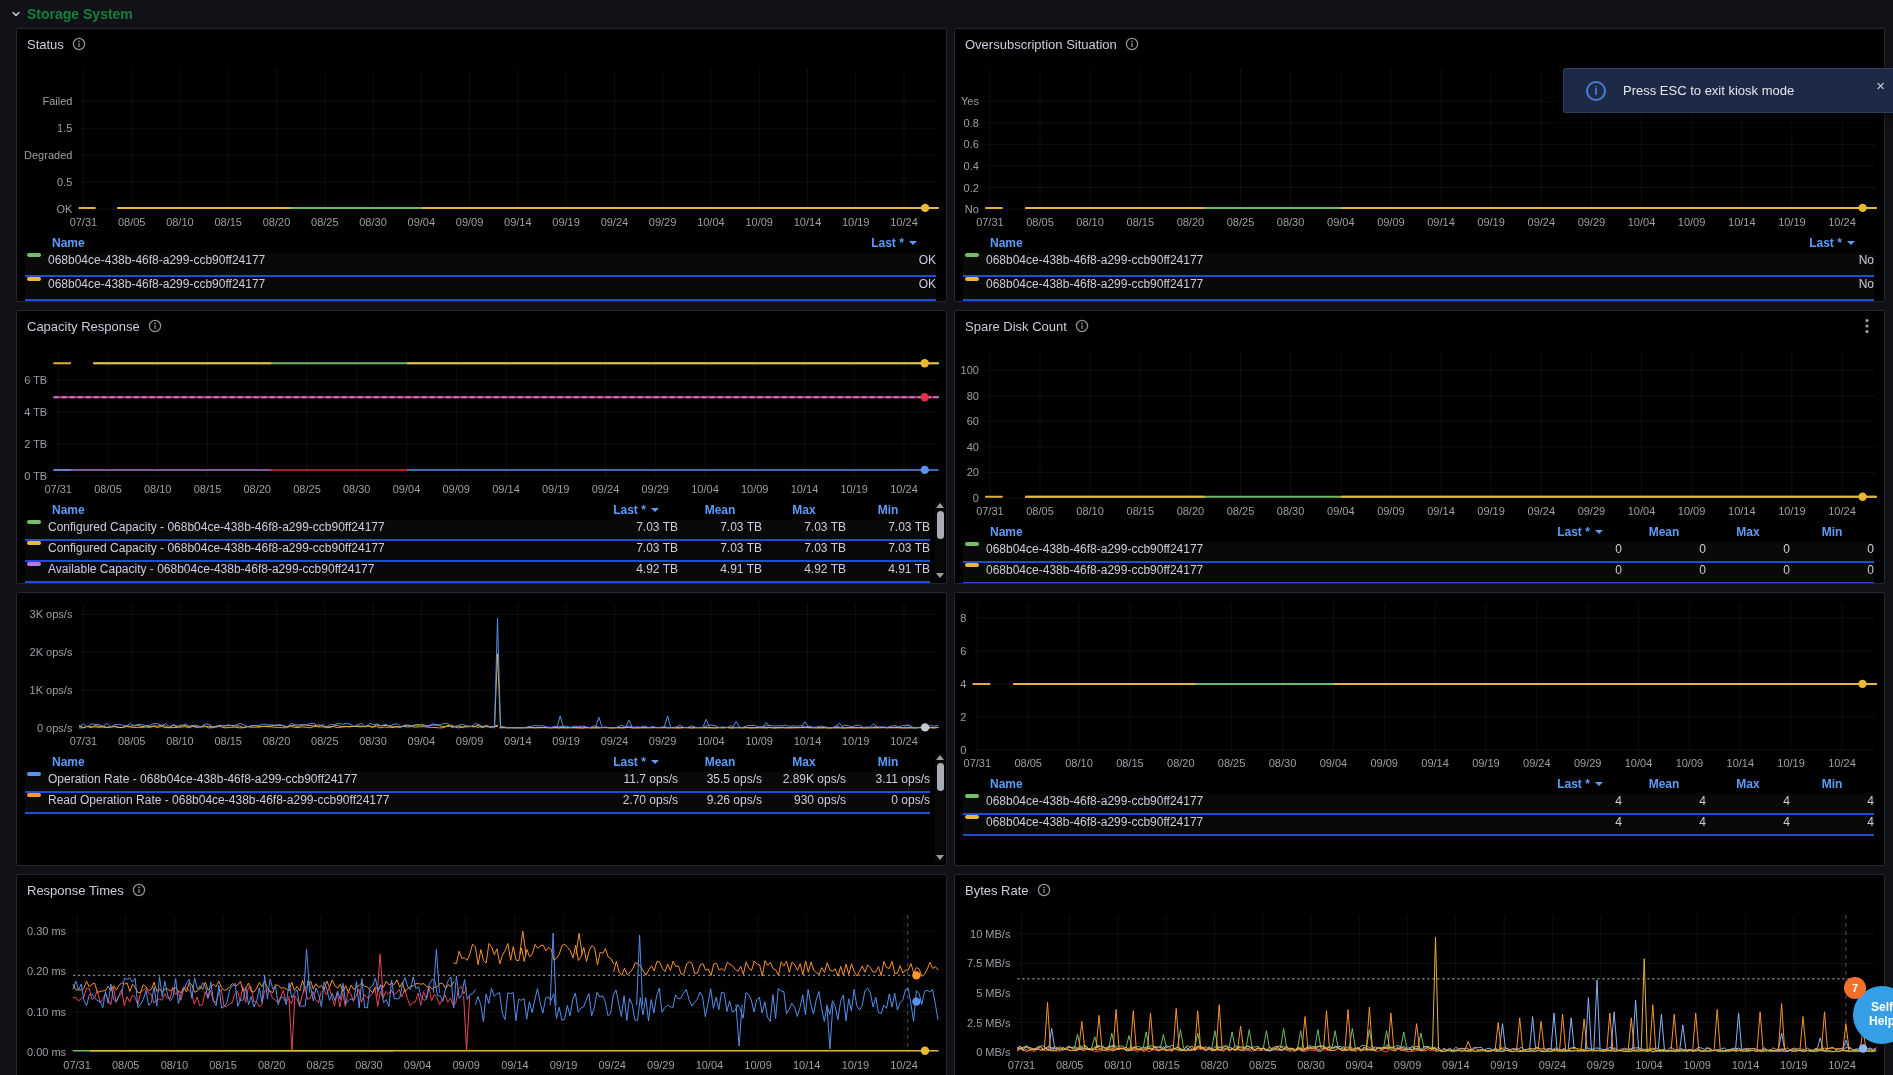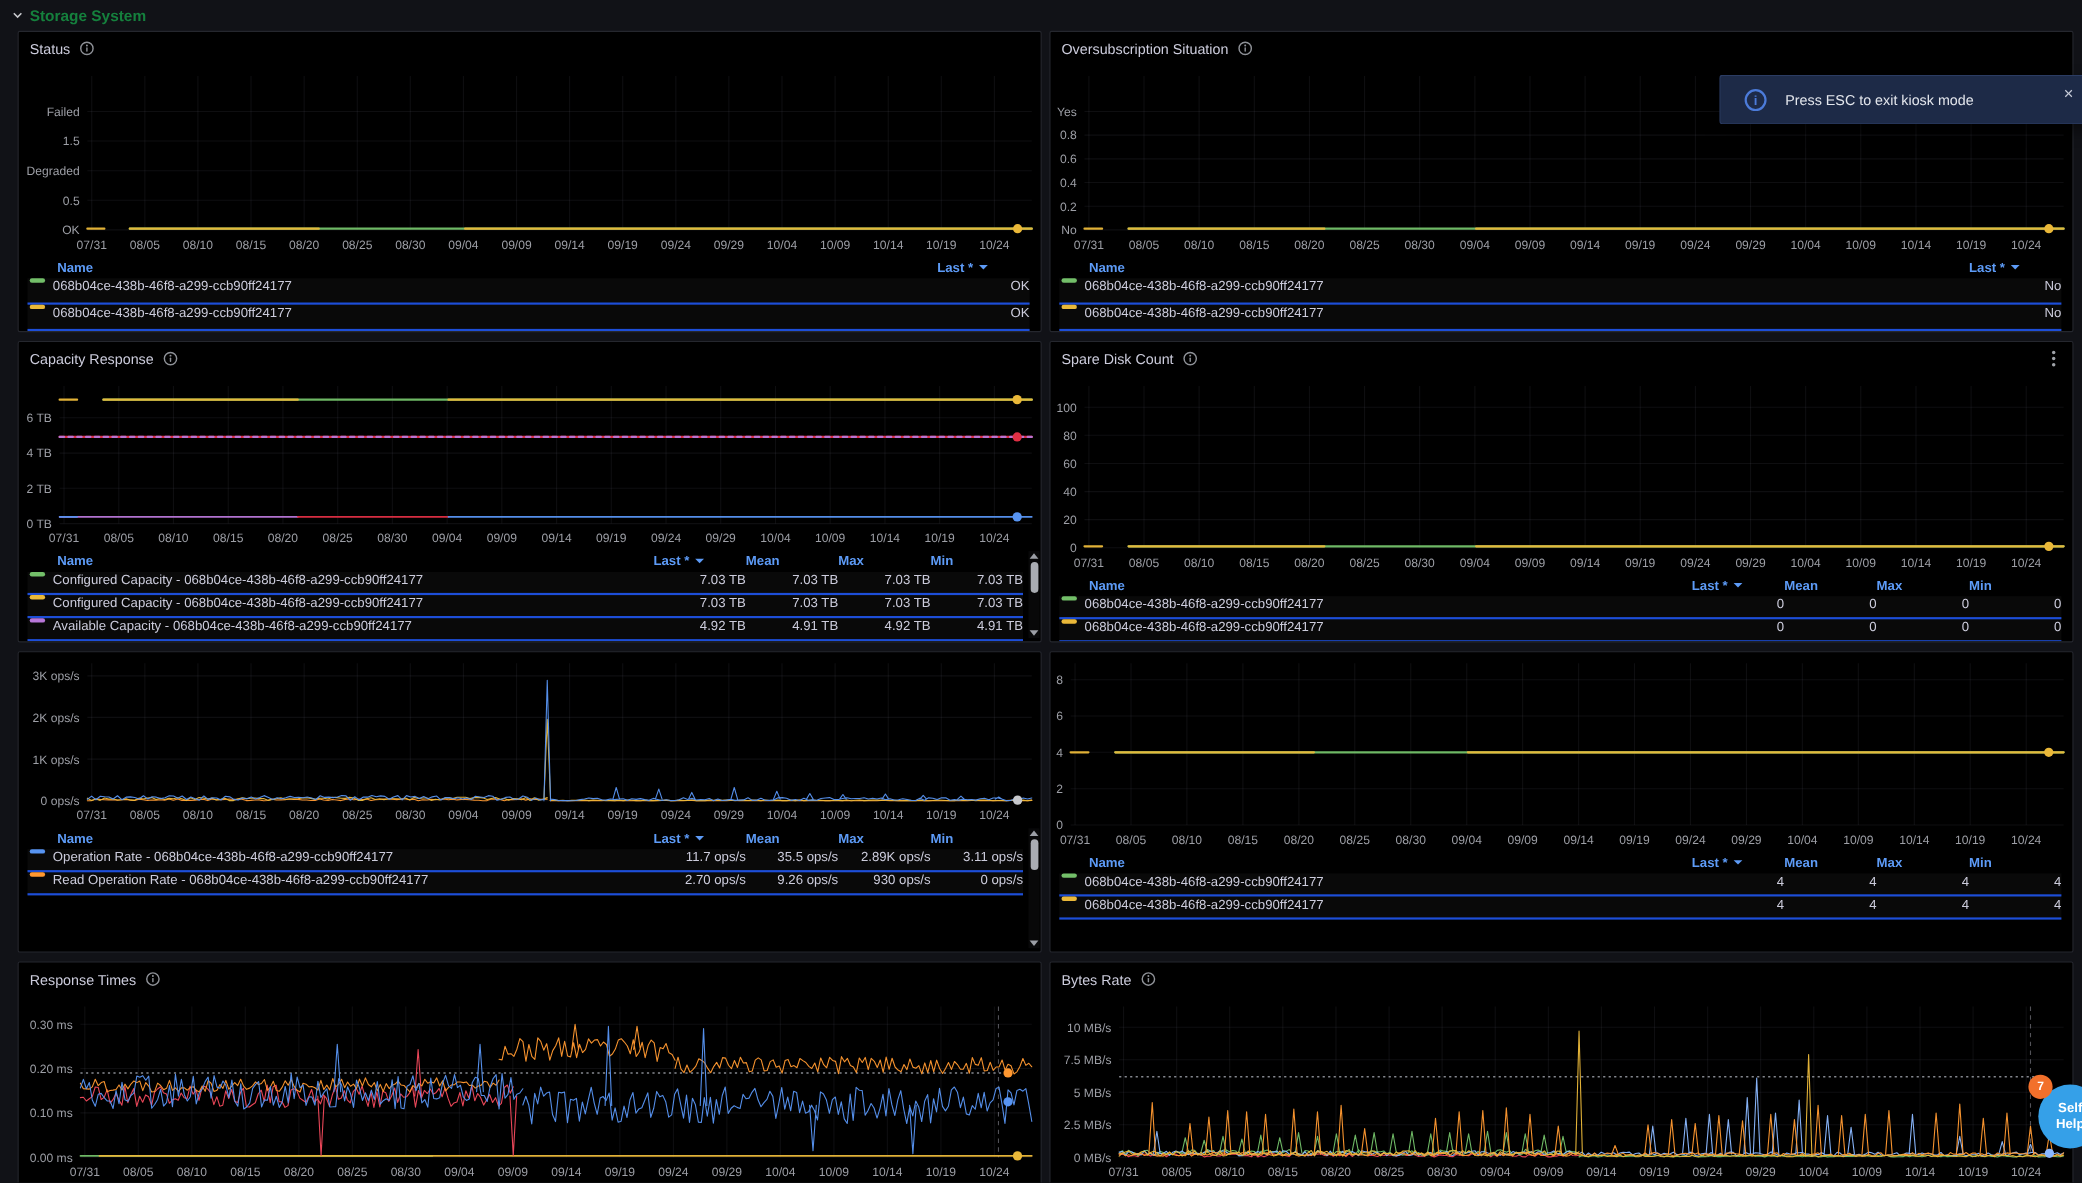--- a/index.html
+++ b/index.html
@@ -18,21 +18,21 @@
   .kebabbtn{margin-left:auto;width:18px;height:18px;display:flex;align-items:center;justify-content:center;cursor:pointer}
   .chart{flex:0 0 auto;position:relative;cursor:crosshair}
   .p0 .chart,.p1 .chart{height:174px}
   .p2 .chart,.p4 .chart{height:159px}
   .p3 .chart,.p5 .chart{height:181px}
   .p6 .chart,.p7 .chart{height:171px}
   .legend{flex:1 1 auto;position:relative;padding:0 10px 2px 8px;font-size:12px;overflow:hidden}
   .legend.has-sb{padding-right:16px}
   .lg-h{display:flex;height:20px;align-items:center;color:#5d9bf7;font-weight:700}
   .lg-nm-h{flex:1;padding-left:27px;cursor:pointer}
-  .lg-col{width:84px;text-align:left;cursor:pointer;white-space:nowrap}
+  .lg-col{width:84px;text-align:center;cursor:pointer;white-space:nowrap}
   .caret{display:inline-block;margin-left:5px;vertical-align:2px;
     border-left:4px solid transparent;border-right:4px solid transparent;border-top:4px solid #5d9bf7}
   .lg-row{display:flex;height:21px;align-items:flex-start;background:rgba(204,204,220,0.045);
     border-bottom:2px solid #1d4ed8}
   .p0 .lg-row,.p1 .lg-row{height:24px}
   .swatch{flex:0 0 14px;height:4px;border-radius:2px;margin-right:7px;margin-left:2px}
   .lg-nm{flex:1;white-space:nowrap;overflow:hidden;text-overflow:ellipsis;color:#ccccdc;cursor:pointer}
   .lg-v{width:84px;text-align:right;color:#ccccdc;white-space:nowrap}
   .sb{position:absolute;right:1px;top:1px;bottom:3px;width:10px;display:flex;flex-direction:column;
     align-items:center;background:rgba(204,204,220,0.04);cursor:pointer}

